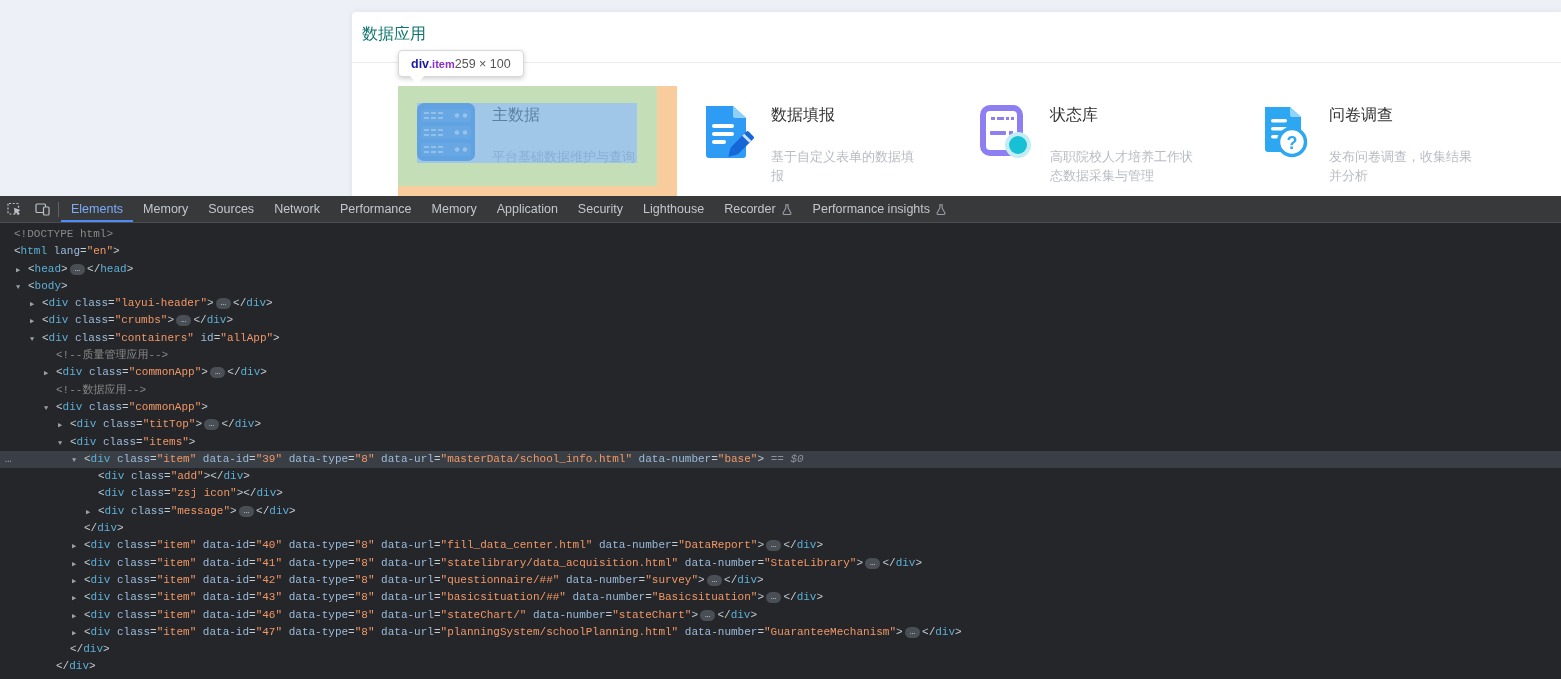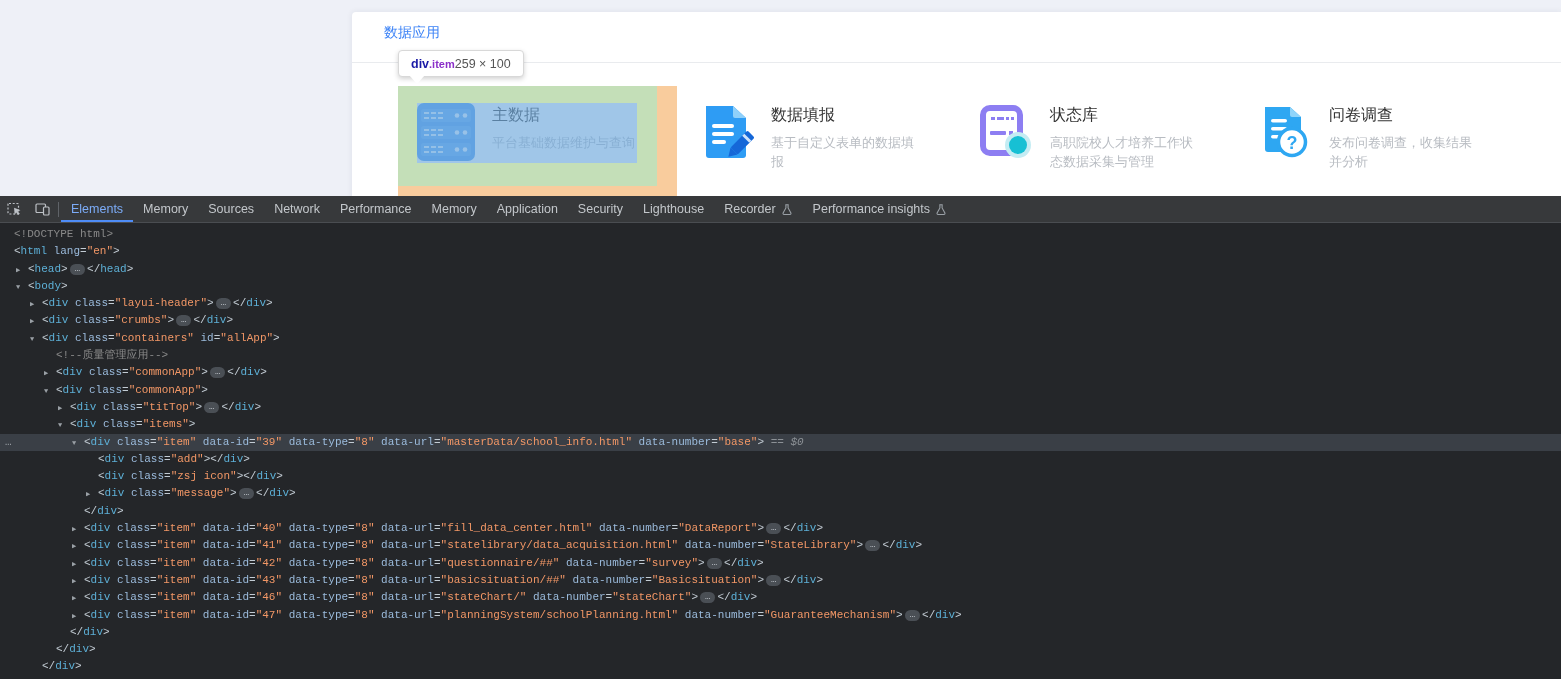--- a/index.html
+++ b/index.html
@@ -4,27 +4,27 @@
 <style>
   html,body{margin:0;padding:0;background:#000;}
   *{box-sizing:border-box;}
   .screen{position:relative;width:1561px;height:679px;overflow:hidden;
           font-family:"Liberation Sans",sans-serif;background:var(--page_bg);}
 
   
   .webpage{position:absolute;left:0;top:0;width:1561px;height:196px;background:var(--page_bg);}
   .panel{position:absolute;left:352px;top:12px;right:0;bottom:-30px;background:var(--panel_bg);
          border-radius:4px 0 0 0;box-shadow:0 0 6px rgba(40,50,70,.08);}
-  .panel-title{position:absolute;left:32px;top:12px;font-size:14px;color:#3b82f6;}
+  .panel-title{position:absolute;left:10px;top:12px;font-size:16px;color:#0f766e;}
   .divider{position:absolute;left:0;right:0;top:50px;height:1px;background:#e9ebee;}
   .cards{position:absolute;left:46px;top:74px;display:flex;}
   .card{width:259px;height:100px;margin-right:20px;padding:17px 0 0 19px;display:flex;cursor:pointer;}
   .card .cicon{width:58px;height:58px;flex:none;margin-right:17px;}
   .card .ctexts{padding-top:2px;}
-  .card .ctitle{font-size:16px;color:var(--card_title);margin-bottom:7px;}
+  .card .ctitle{font-size:16px;color:var(--card_title);margin-bottom:21px;}
   .card .csub{font-size:13px;color:var(--card_subtitle);width:150px;line-height:19px;}
 
   
   .ov{position:absolute;pointer-events:none;}
   .ov-pad{background:var(--overlay_padding);}
   .ov-content{left:417px;top:103px;width:220px;height:60px;background:var(--overlay_content);}
   .ov-pad-top{left:398px;top:86px;width:259px;height:17px;}
   .ov-pad-bottom{left:398px;top:163px;width:259px;height:23px;}
   .ov-pad-left{left:398px;top:103px;width:19px;height:60px;}
   .ov-pad-right{left:637px;top:103px;width:20px;height:60px;}
@@ -245,20 +245,21 @@
     <div class="code" id="dom-tree">
         <div class="code-line" style="padding-left: 14px;"><span class="s-c">&lt;!DOCTYPE html&gt;</span></div>
         <div class="code-line" style="padding-left: 14px;"><span class="s-p">&lt;</span><span class="s-t">html</span><span class="s-a"> lang</span><span class="s-p">=</span><span class="s-v">"en"</span><span class="s-p">&gt;</span></div>
         <div class="code-line" style="padding-left: 28px;"><span class="arrow" style="left: 16px;">▶</span><span class="s-p">&lt;</span><span class="s-t">head</span><span class="s-p">&gt;</span><span class="pill">…</span><span class="s-p">&lt;/</span><span class="s-t">head</span><span class="s-p">&gt;</span></div>
         <div class="code-line" style="padding-left: 28px;"><span class="arrow" style="left: 16px;">▼</span><span class="s-p">&lt;</span><span class="s-t">body</span><span class="s-p">&gt;</span></div>
         <div class="code-line" style="padding-left: 42px;"><span class="arrow" style="left: 30px;">▶</span><span class="s-p">&lt;</span><span class="s-t">div</span><span class="s-a"> class</span><span class="s-p">=</span><span class="s-v">"layui-header"</span><span class="s-p">&gt;</span><span class="pill">…</span><span class="s-p">&lt;/</span><span class="s-t">div</span><span class="s-p">&gt;</span></div>
         <div class="code-line" style="padding-left: 42px;"><span class="arrow" style="left: 30px;">▶</span><span class="s-p">&lt;</span><span class="s-t">div</span><span class="s-a"> class</span><span class="s-p">=</span><span class="s-v">"crumbs"</span><span class="s-p">&gt;</span><span class="pill">…</span><span class="s-p">&lt;/</span><span class="s-t">div</span><span class="s-p">&gt;</span></div>
         <div class="code-line" style="padding-left: 42px;"><span class="arrow" style="left: 30px;">▼</span><span class="s-p">&lt;</span><span class="s-t">div</span><span class="s-a"> class</span><span class="s-p">=</span><span class="s-v">"containers"</span><span class="s-a"> id</span><span class="s-p">=</span><span class="s-v">"allApp"</span><span class="s-p">&gt;</span></div>
         <div class="code-line" style="padding-left: 56px;"><span class="s-c">&lt;!--质量管理应用--&gt;</span></div>
         <div class="code-line" style="padding-left: 56px;"><span class="arrow" style="left: 44px;">▶</span><span class="s-p">&lt;</span><span class="s-t">div</span><span class="s-a"> class</span><span class="s-p">=</span><span class="s-v">"commonApp"</span><span class="s-p">&gt;</span><span class="pill">…</span><span class="s-p">&lt;/</span><span class="s-t">div</span><span class="s-p">&gt;</span></div>
+        <div class="code-line" style="padding-left: 56px;"><span class="s-c">&lt;!--数据应用--&gt;</span></div>
         <div class="code-line" style="padding-left: 56px;"><span class="arrow" style="left: 44px;">▼</span><span class="s-p">&lt;</span><span class="s-t">div</span><span class="s-a"> class</span><span class="s-p">=</span><span class="s-v">"commonApp"</span><span class="s-p">&gt;</span></div>
         <div class="code-line" style="padding-left: 70px;"><span class="arrow" style="left: 58px;">▶</span><span class="s-p">&lt;</span><span class="s-t">div</span><span class="s-a"> class</span><span class="s-p">=</span><span class="s-v">"titTop"</span><span class="s-p">&gt;</span><span class="pill">…</span><span class="s-p">&lt;/</span><span class="s-t">div</span><span class="s-p">&gt;</span></div>
         <div class="code-line" style="padding-left: 70px;"><span class="arrow" style="left: 58px;">▼</span><span class="s-p">&lt;</span><span class="s-t">div</span><span class="s-a"> class</span><span class="s-p">=</span><span class="s-v">"items"</span><span class="s-p">&gt;</span></div>
         <div class="code-line selected" style="padding-left: 84px;"><span class="gutter">…</span><span class="arrow" style="left: 72px;">▼</span><span class="s-p">&lt;</span><span class="s-t">div</span><span class="s-a"> class</span><span class="s-p">=</span><span class="s-v">"item"</span><span class="s-a"> data-id</span><span class="s-p">=</span><span class="s-v">"39"</span><span class="s-a"> data-type</span><span class="s-p">=</span><span class="s-v">"8"</span><span class="s-a"> data-url</span><span class="s-p">=</span><span class="s-v">"masterData/school_info.html"</span><span class="s-a"> data-number</span><span class="s-p">=</span><span class="s-v">"base"</span><span class="s-p">&gt;</span><span class="s-e"> == $0</span></div>
         <div class="code-line" style="padding-left: 98px;"><span class="s-p">&lt;</span><span class="s-t">div</span><span class="s-a"> class</span><span class="s-p">=</span><span class="s-v">"add"</span><span class="s-p">&gt;</span><span class="s-p">&lt;/</span><span class="s-t">div</span><span class="s-p">&gt;</span></div>
         <div class="code-line" style="padding-left: 98px;"><span class="s-p">&lt;</span><span class="s-t">div</span><span class="s-a"> class</span><span class="s-p">=</span><span class="s-v">"zsj icon"</span><span class="s-p">&gt;</span><span class="s-p">&lt;/</span><span class="s-t">div</span><span class="s-p">&gt;</span></div>
         <div class="code-line" style="padding-left: 98px;"><span class="arrow" style="left: 86px;">▶</span><span class="s-p">&lt;</span><span class="s-t">div</span><span class="s-a"> class</span><span class="s-p">=</span><span class="s-v">"message"</span><span class="s-p">&gt;</span><span class="pill">…</span><span class="s-p">&lt;/</span><span class="s-t">div</span><span class="s-p">&gt;</span></div>
         <div class="code-line" style="padding-left: 84px;"><span class="s-p">&lt;/</span><span class="s-t">div</span><span class="s-p">&gt;</span></div>
         <div class="code-line" style="padding-left: 84px;"><span class="arrow" style="left: 72px;">▶</span><span class="s-p">&lt;</span><span class="s-t">div</span><span class="s-a"> class</span><span class="s-p">=</span><span class="s-v">"item"</span><span class="s-a"> data-id</span><span class="s-p">=</span><span class="s-v">"40"</span><span class="s-a"> data-type</span><span class="s-p">=</span><span class="s-v">"8"</span><span class="s-a"> data-url</span><span class="s-p">=</span><span class="s-v">"fill_data_center.html"</span><span class="s-a"> data-number</span><span class="s-p">=</span><span class="s-v">"DataReport"</span><span class="s-p">&gt;</span><span class="pill">…</span><span class="s-p">&lt;/</span><span class="s-t">div</span><span class="s-p">&gt;</span></div>
         <div class="code-line" style="padding-left: 84px;"><span class="arrow" style="left: 72px;">▶</span><span class="s-p">&lt;</span><span class="s-t">div</span><span class="s-a"> class</span><span class="s-p">=</span><span class="s-v">"item"</span><span class="s-a"> data-id</span><span class="s-p">=</span><span class="s-v">"41"</span><span class="s-a"> data-type</span><span class="s-p">=</span><span class="s-v">"8"</span><span class="s-a"> data-url</span><span class="s-p">=</span><span class="s-v">"statelibrary/data_acquisition.html"</span><span class="s-a"> data-number</span><span class="s-p">=</span><span class="s-v">"StateLibrary"</span><span class="s-p">&gt;</span><span class="pill">…</span><span class="s-p">&lt;/</span><span class="s-t">div</span><span class="s-p">&gt;</span></div>

